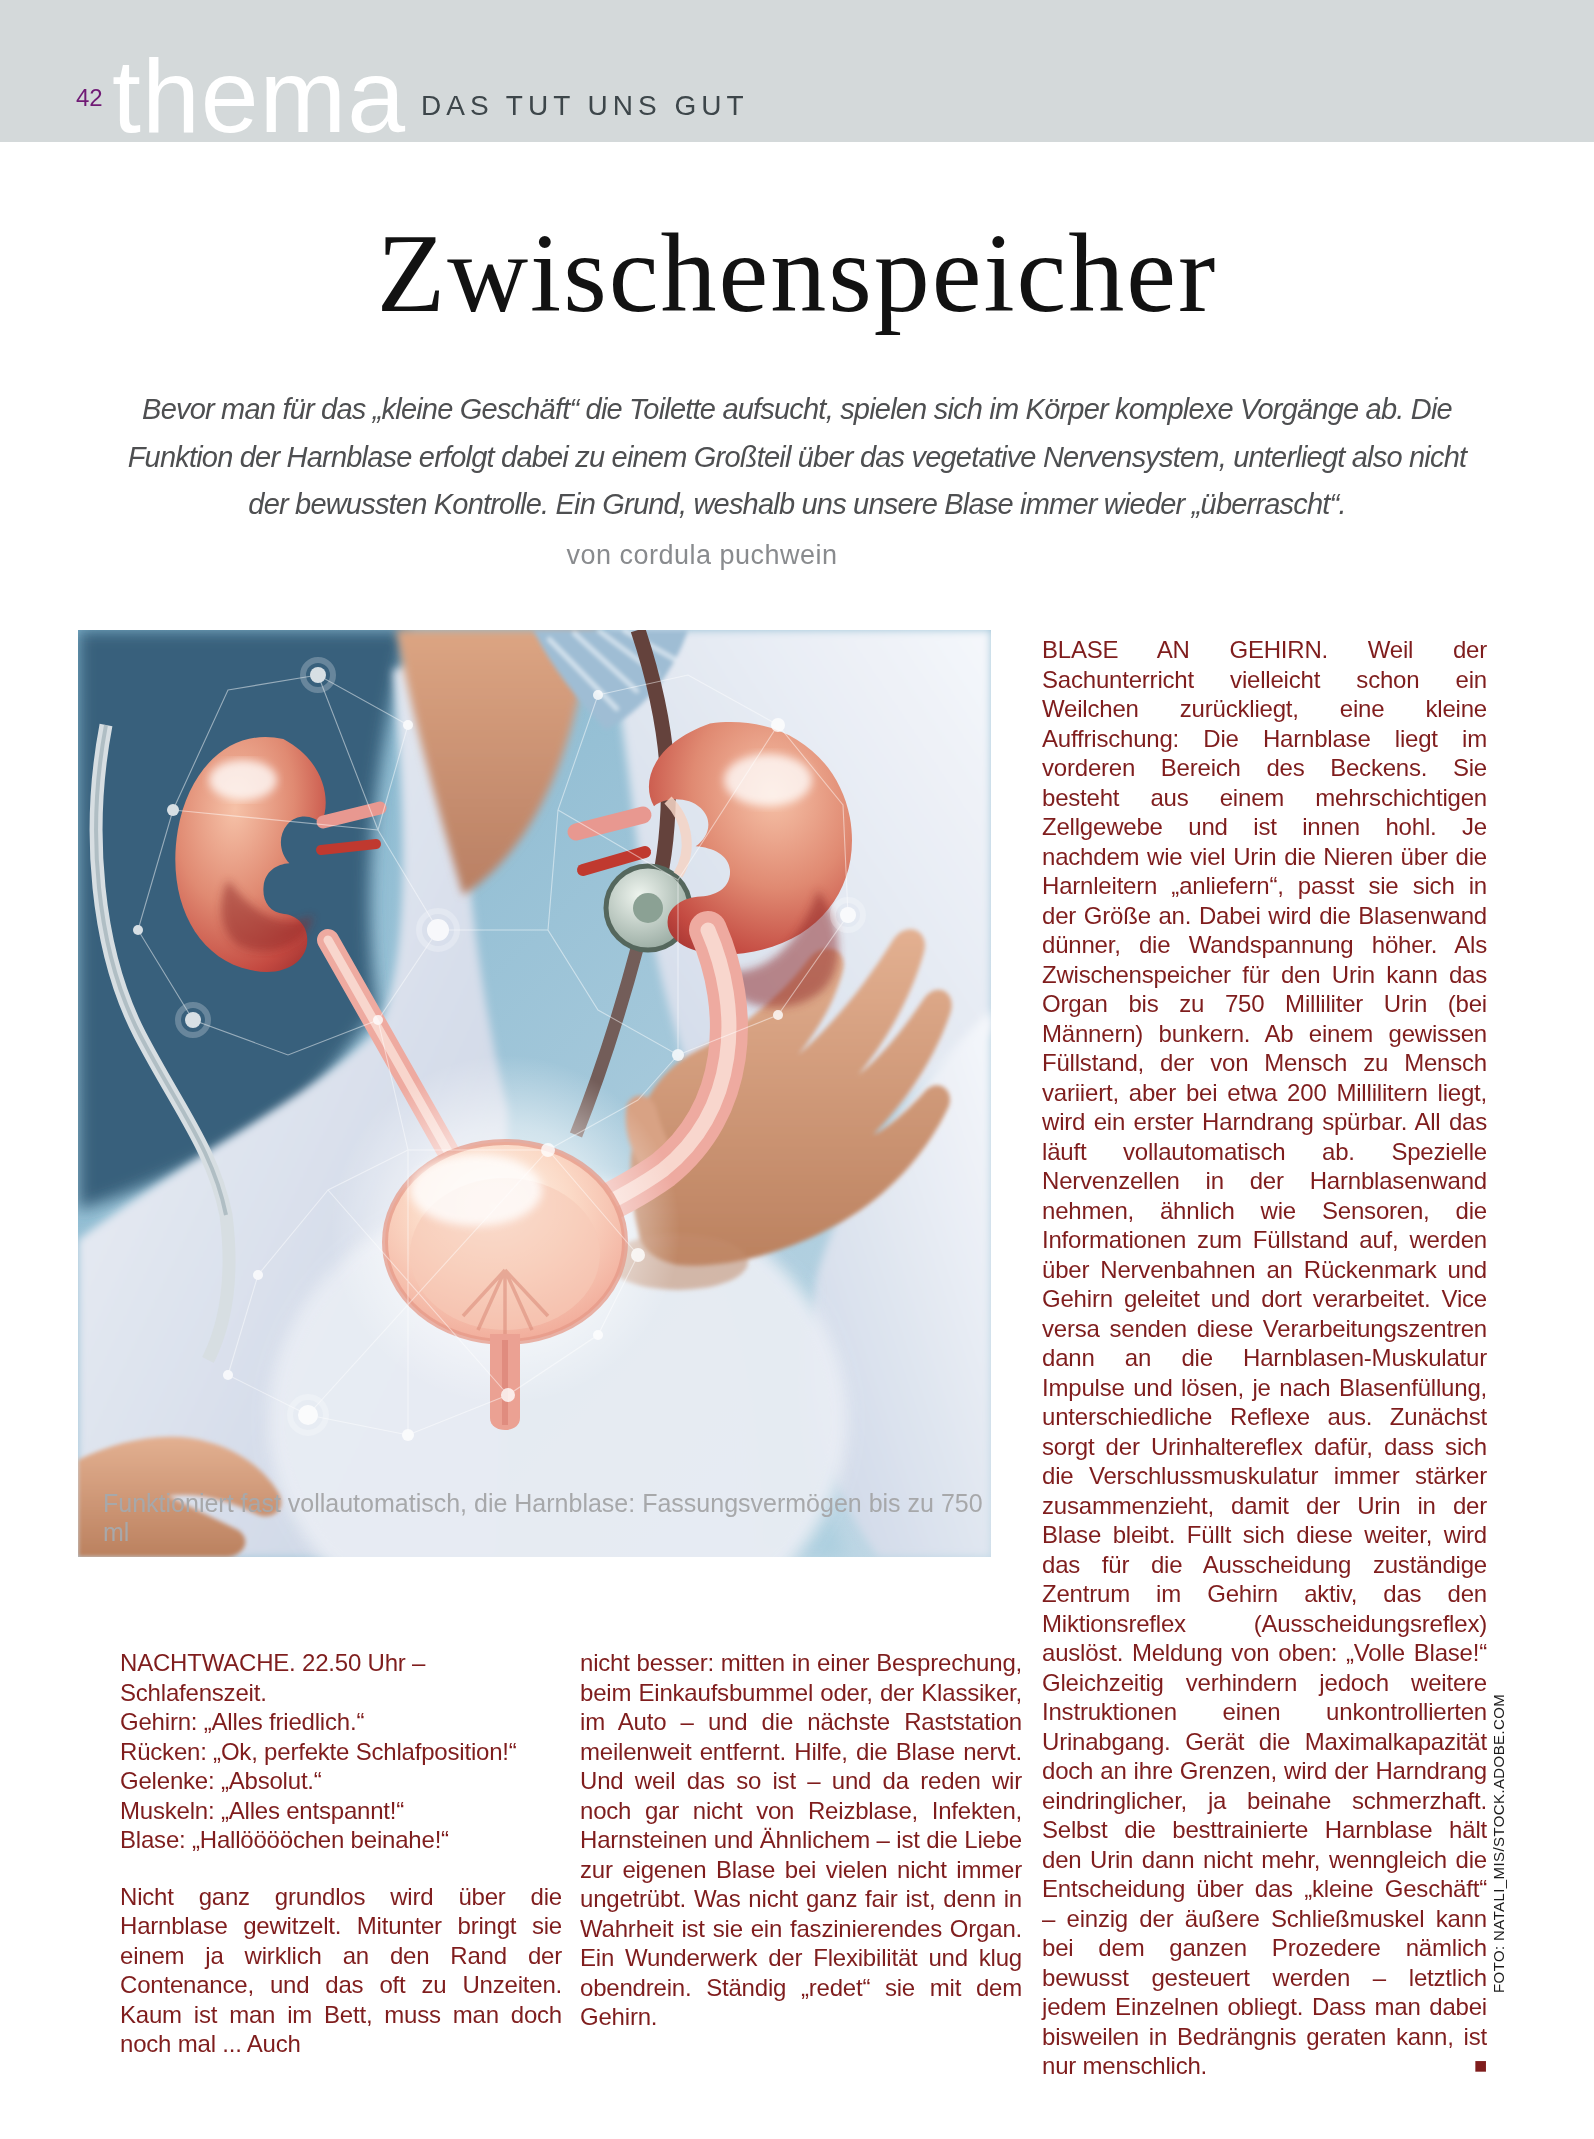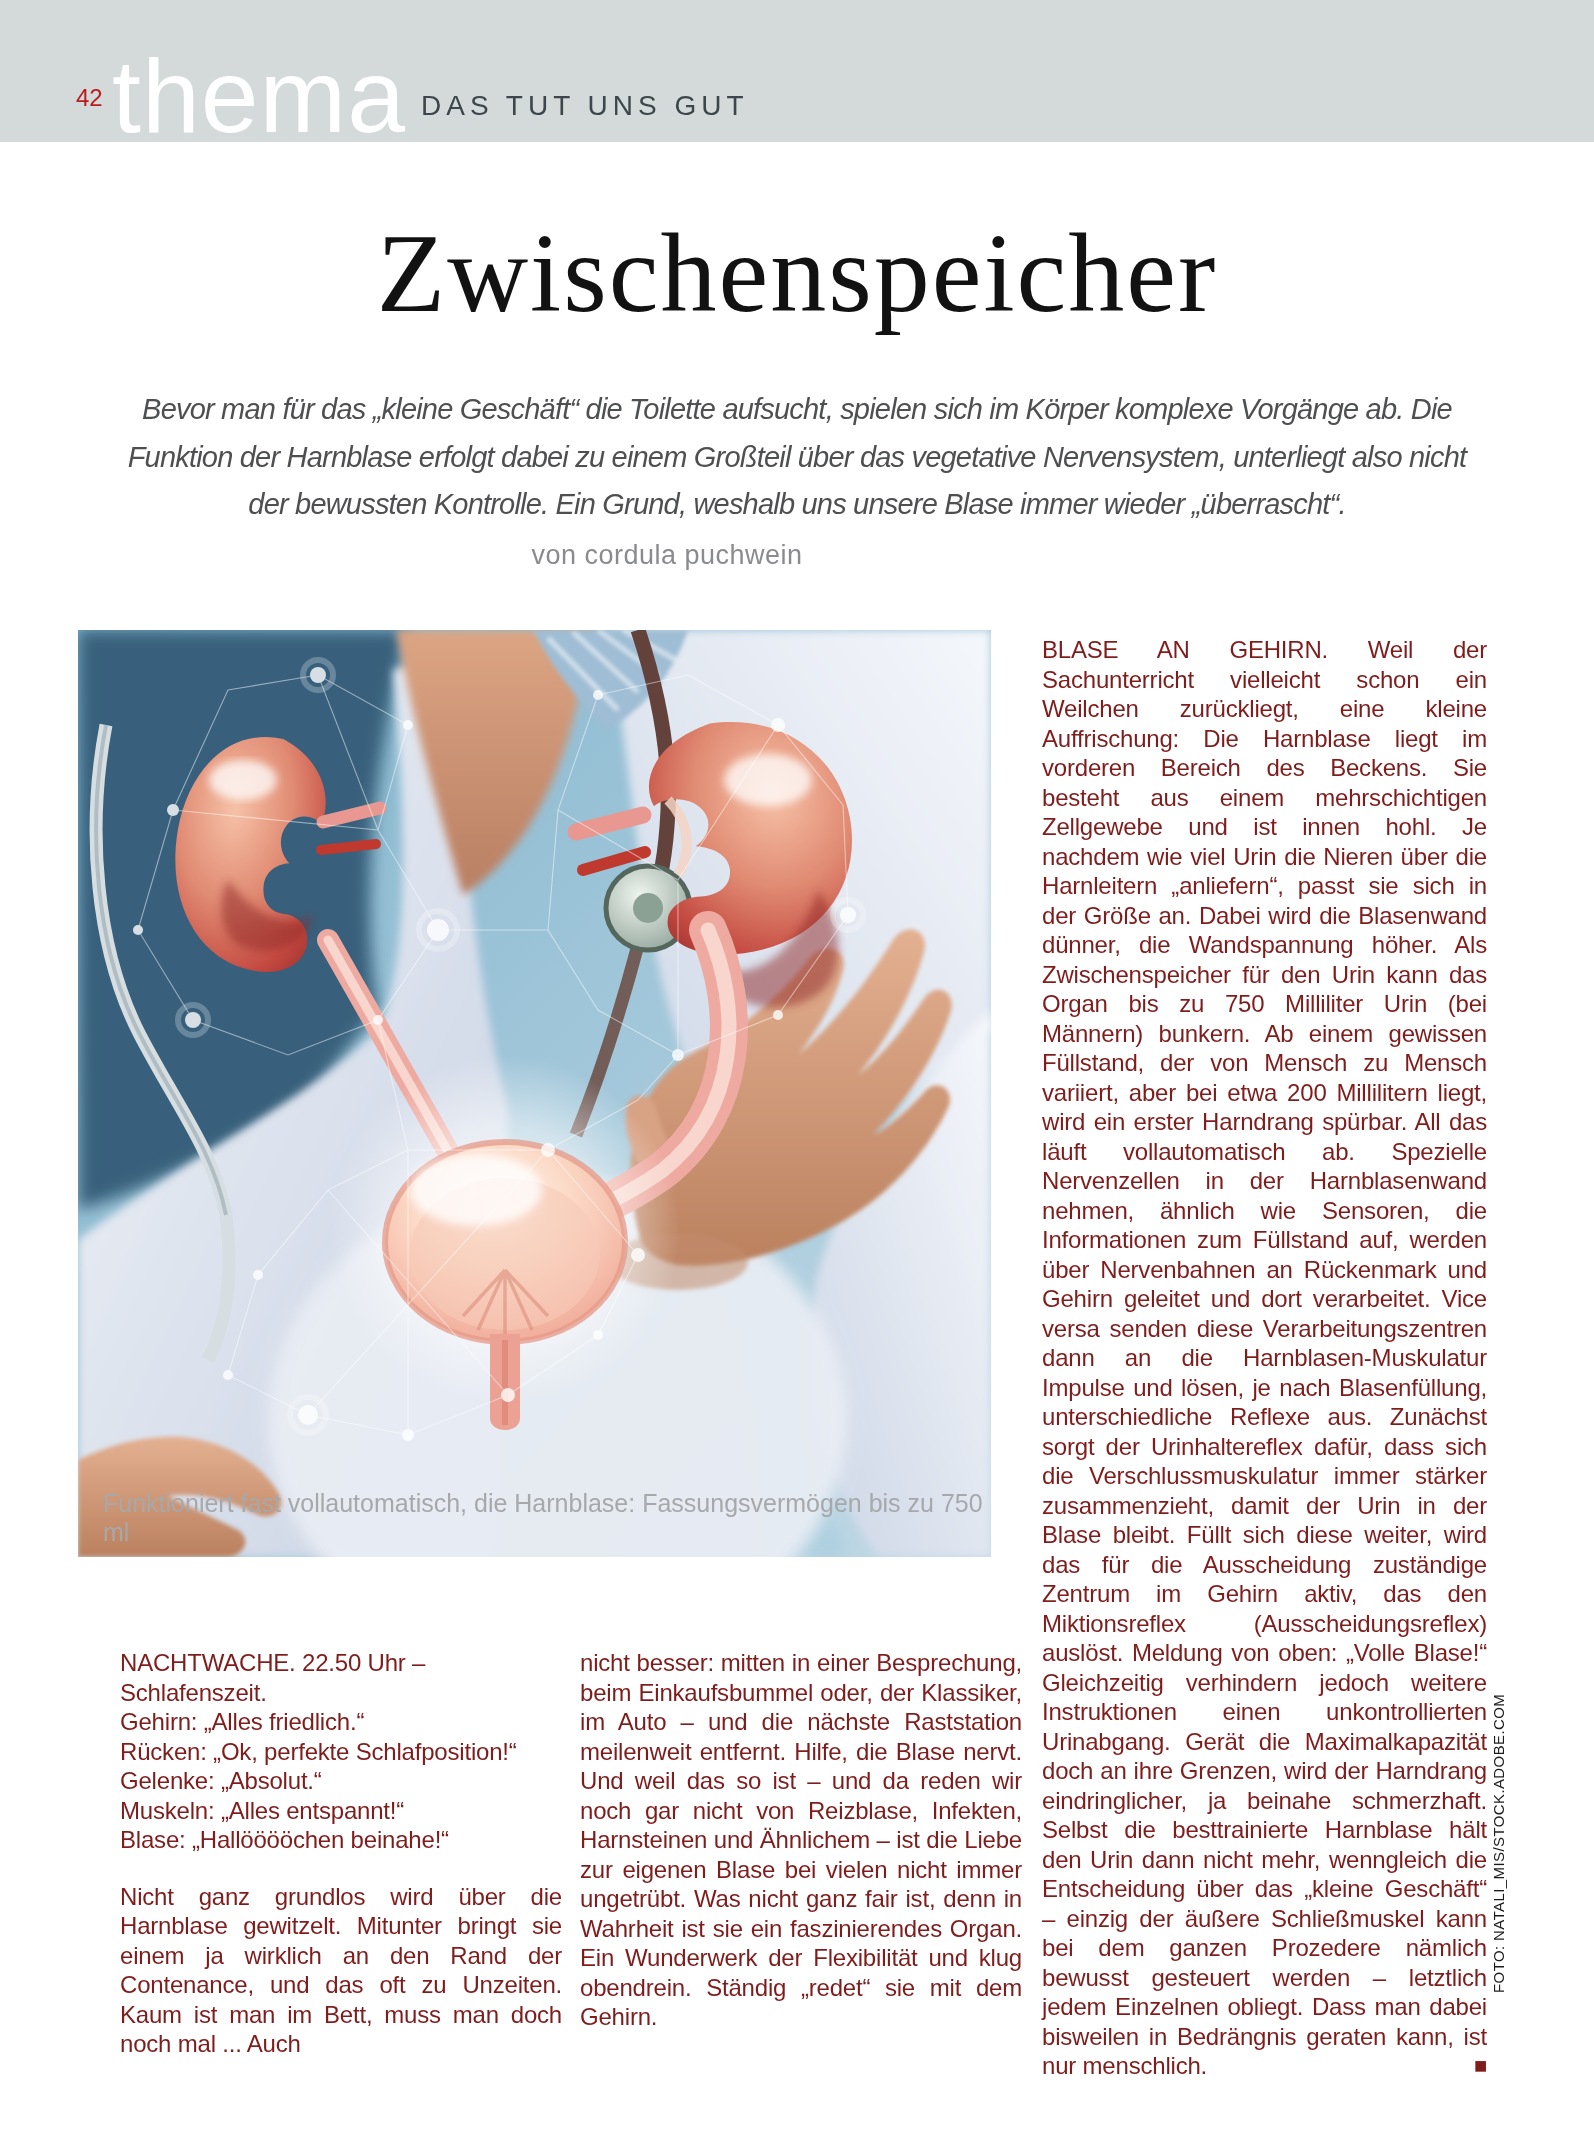--- a/index.html
+++ b/index.html
@@ -1,31 +1,31 @@
 <!DOCTYPE html>
 <html lang="de"><head>
 <meta charset="utf-8">
 <style>
   html,body{margin:0;padding:0;background:#ffffff;}
   #page{position:relative;width:1594px;height:2139px;background:#fff;overflow:hidden;
         font-family:"Liberation Sans",sans-serif;color:#1d1d1b;}
 
   
   .header{position:absolute;left:0;top:0;width:1594px;height:142px;background:#d4d9da;overflow:hidden;}
-  .page-number{position:absolute;left:76px;top:84px;font-size:24px;color:#b91c1c;}
+  .page-number{position:absolute;left:76px;top:84px;font-size:24px;color:#701a75;}
   .section-title{position:absolute;left:112px;top:44px;font-size:104px;line-height:1;color:#ffffff;letter-spacing:1px;}
   .section-tagline{position:absolute;left:421px;top:90px;font-size:28px;letter-spacing:5px;color:#3d464a;}
 
   
   .article-title{position:absolute;left:0;top:212px;width:1594px;text-align:center;
       font-family:"Liberation Serif",serif;font-size:112px;line-height:1.1;color:#121212;letter-spacing:2px;}
   .article-intro{position:absolute;left:107px;top:386px;width:1380px;text-align:center;
       font-size:29px;line-height:47.5px;color:#4e4f51;letter-spacing:-0.8px;font-style:italic;}
   .article-byline{position:absolute;left:0;top:540px;width:1334px;text-align:center;
-      font-size:27px;color:#898b8e;letter-spacing:0.5px;}
+      font-size:27px;color:#898b8e;letter-spacing:0.5px;padding-left:35px;}
 
   
   .hero{position:absolute;left:78px;top:630px;width:913px;height:927px;}
   .image-caption{position:absolute;left:103px;top:1489px;width:900px;font-size:25px;color:#a7a8aa;}
 
   
   .col{position:absolute;font-size:24px;line-height:29.5px;letter-spacing:-0.2px;color:#7f1d1d;}
   .col p{margin:0;text-align:justify;hyphens:auto;-webkit-hyphens:auto;}
   .col .dialog{text-align:left;}
   .col1{left:120px;top:1648px;width:442px;}

